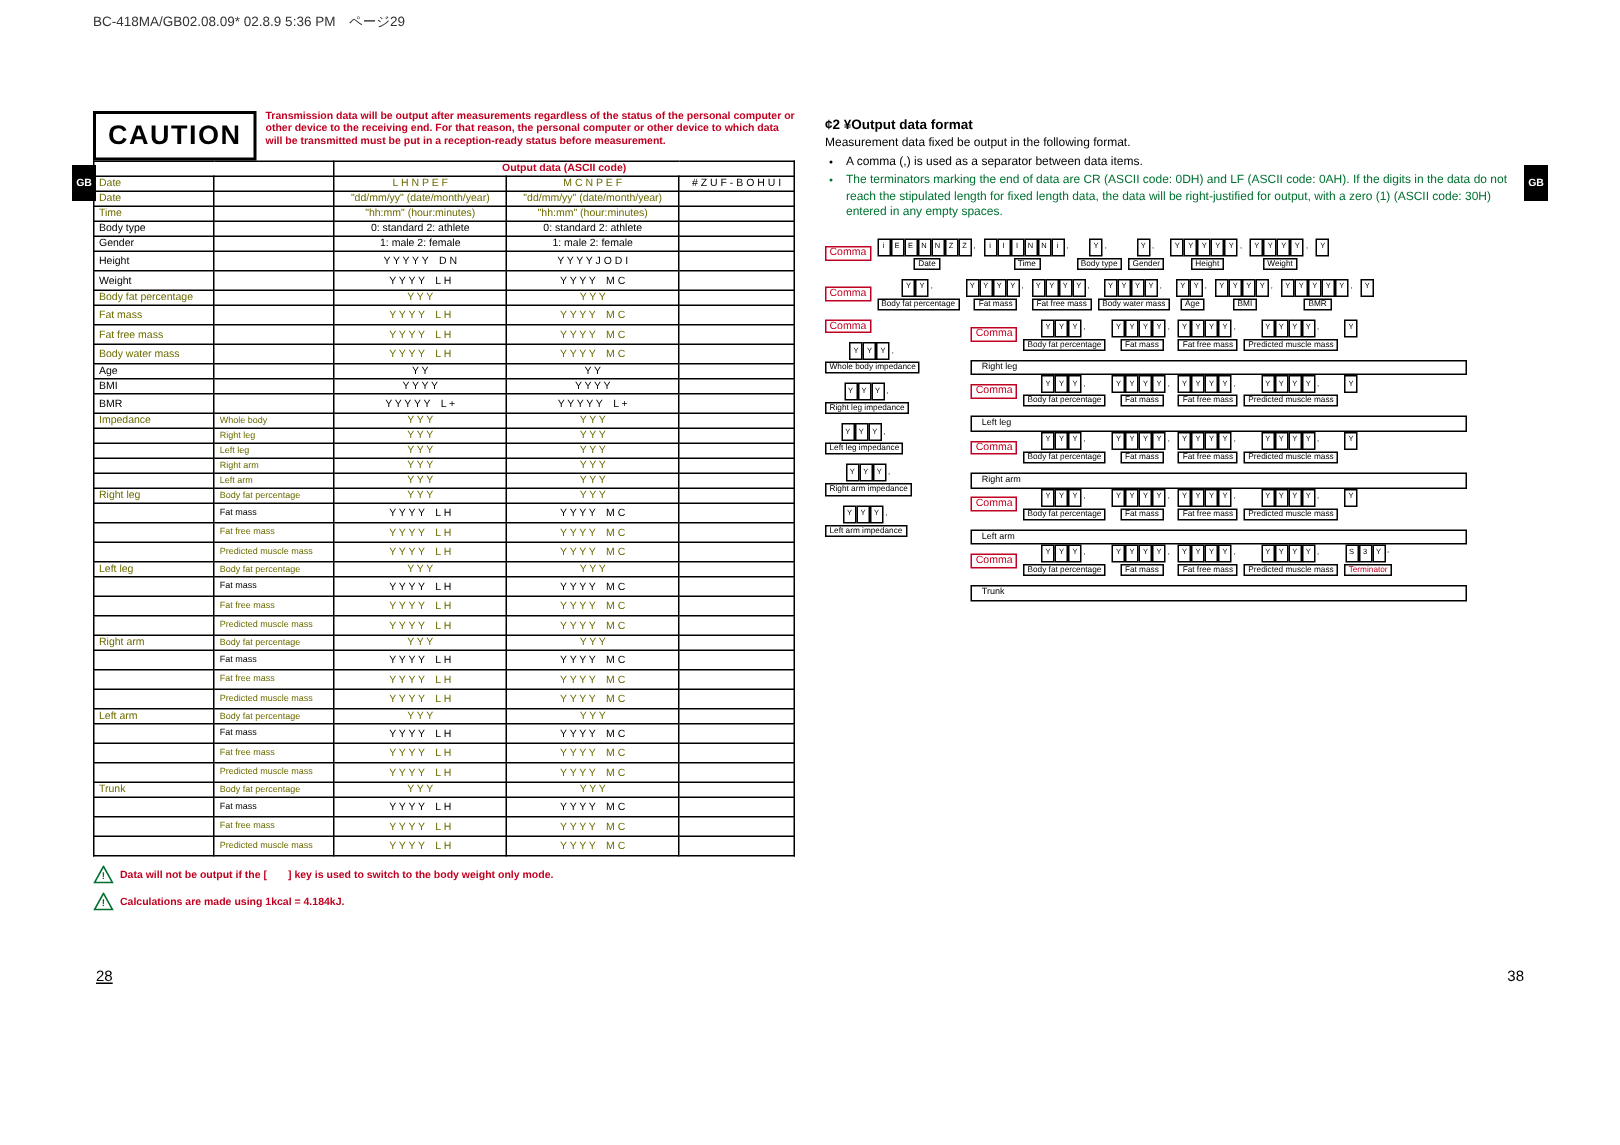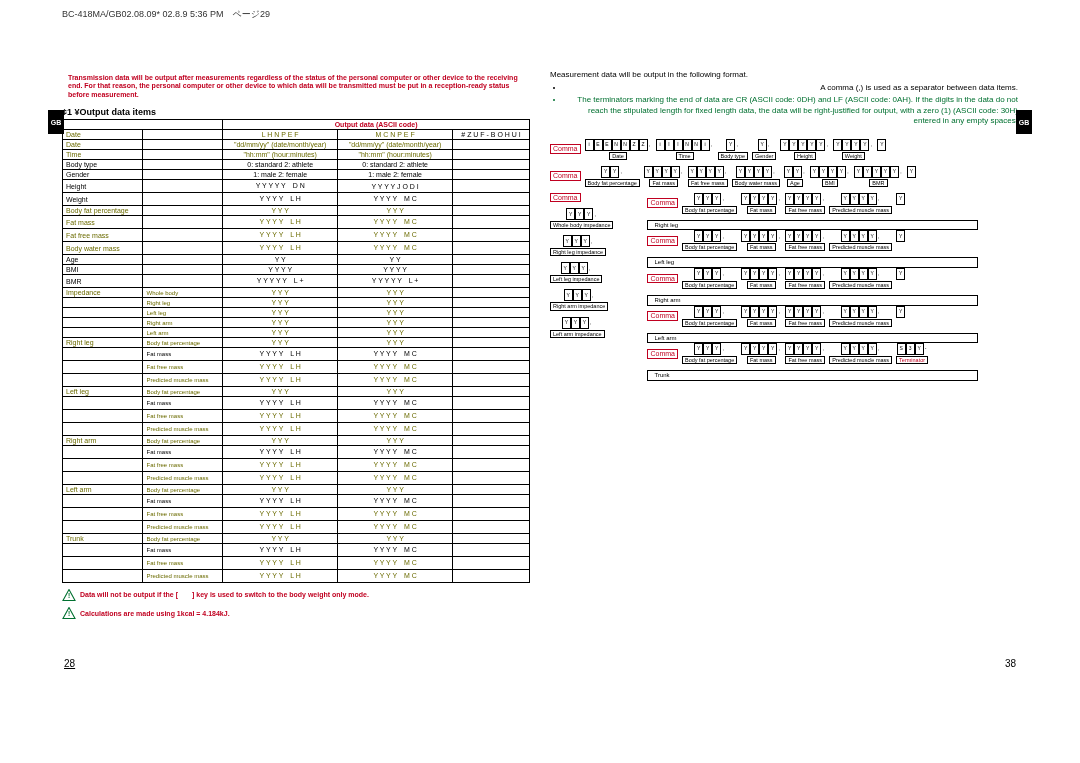--- a/index.html
+++ b/index.html
@@ -93,21 +93,21 @@
   .olive { color:#6B6B00; }
   .small-caution {
     display:flex;align-items:center;
     font-size:7px; font-weight:bold; color:#C00020;
     margin-top:6px;
   }
   .mini-tri {
     width:14px;height:12px;margin-right:4px;
     flex-shrink:0;
   }
-  .bullets { font-size:8px; margin-top:4px;text-align:right; }
+  .bullets { font-size:8px; margin-top:4px; }
   .bullets li { margin-left: 14px; margin-bottom: 2px; line-height:1.3; }
   .green-t { color:#007030; }
   .diagram {
     margin-top: 12px;
     font-size:6px;
     line-height:1.1;
   }
   .drow { display:flex; align-items:center; margin-bottom:6px; }
   .comma-lbl { color:#C00020; font-size:7px; margin-right:4px; border:0.5px solid #C00020; padding:0 2px; }
   .fields { display:flex; flex-wrap:nowrap; align-items:flex-start; }
@@ -135,24 +135,32 @@
 
 <div class="header">BC-418MA/GB02.08.09* 02.8.9 5:36 PM　ページ29</div>
 
 <div class="page">
 
   <div class="spread">
     <div class="side-tab left">GB</div>
 
 
     <div class="caution-row">
+      <div class="caution-box">
+        <span>
+          <svg viewBox="0 0 24 22">
+              <path d="M12 1 L23 21 L1 21 Z" fill="none" stroke="#000" stroke-width="2"></path>
+              <text x="12" y="17" font-size="12" text-anchor="middle" font-weight="bold">!</text>
+            </svg>
+        </span>
+        <span>CAUTION</span>
+      </div>
       <div class="caution-text red-block">Transmission data will be output after measurements regardless of the status of the personal computer or other device to the receiving end. For that reason, the personal computer or other device to which data will be transmitted must be put in a reception-ready status before measurement.</div>
     </div>
 
-    <div class="subhead">¢1 ¥Output data items</div>
 
     <table class="data">
       <thead>
         <tr>
             <th colspan="2"></th>
             <th colspan="3" class="tbl-head-red">Output data (ASCII code)</th>
           </tr>
       </thead>
       <tbody id="tbody">
           <tr>
@@ -445,21 +453,22 @@
         </svg>
       <span>Calculations are made using 1kcal = 4.184kJ.</span>
     </div>
 
     <div class="pagenum l">28</div>
   </div>
 
   <div class="spread">
     <div class="side-tab right">GB</div>
 
-    <div style="font-size:8px;">Measurement data will be output in the following format.</div>
+    <div class="subhead">¢2 ¥Output data format</div>
+    <div style="font-size:8px;">Measurement data fixed be output in the following format.</div>
     <ul class="bullets">
       <li>A comma (,) is used as a separator between data items.</li>
       <li class="green-t">The terminators marking the end of data are CR (ASCII code: 0DH) and LF (ASCII code: 0AH). If the digits in the data do not reach the stipulated length for fixed length data, the data will be right-justified for output, with a zero (1) (ASCII code: 30H) entered in any empty spaces.</li>
     </ul>
 
     <div class="diagram" id="diagram">
         <div class="drow">
           <span class="comma-lbl">Comma</span>
           <div class="fields">
             <div class="fieldgroup">

